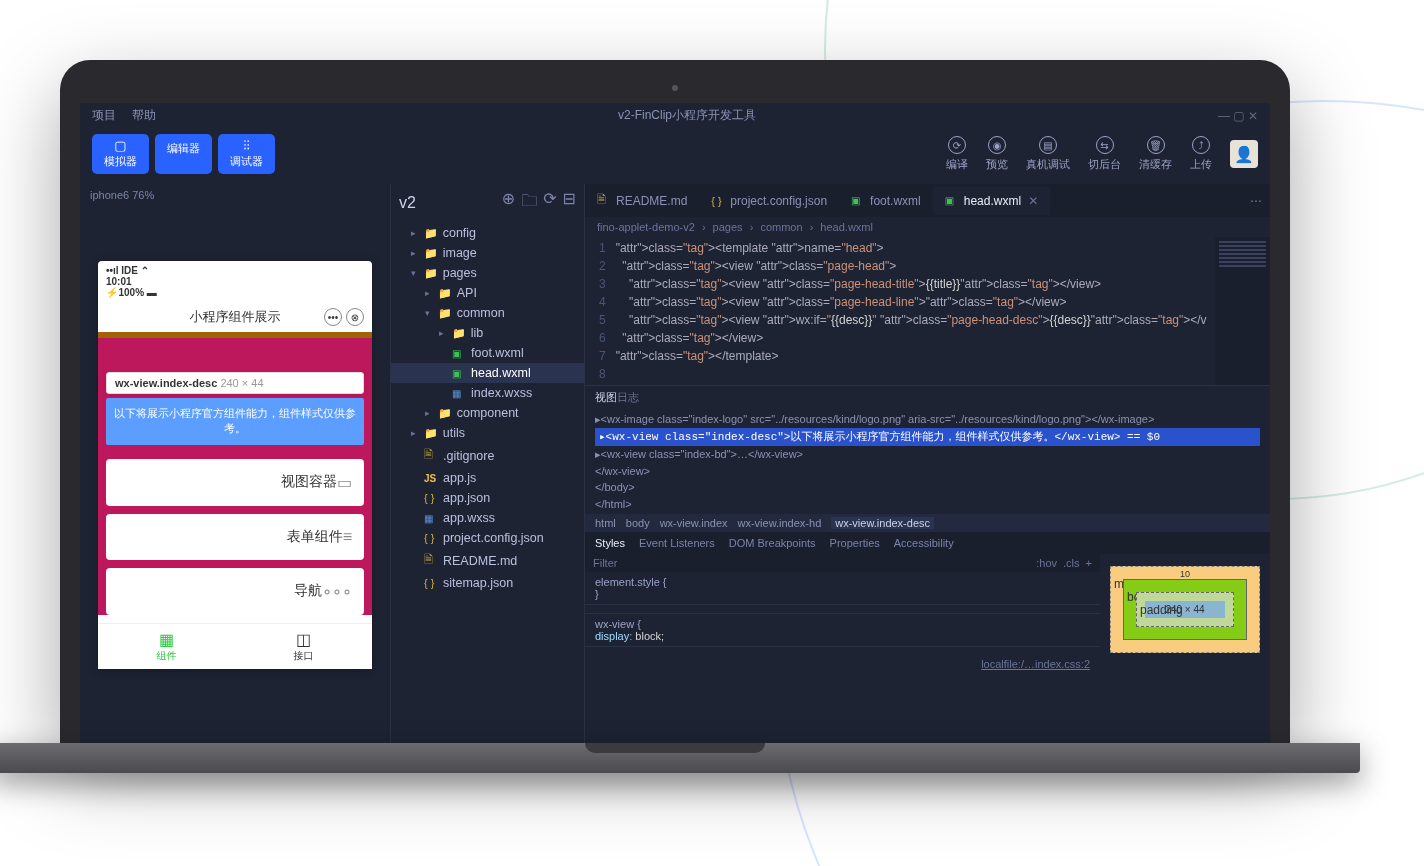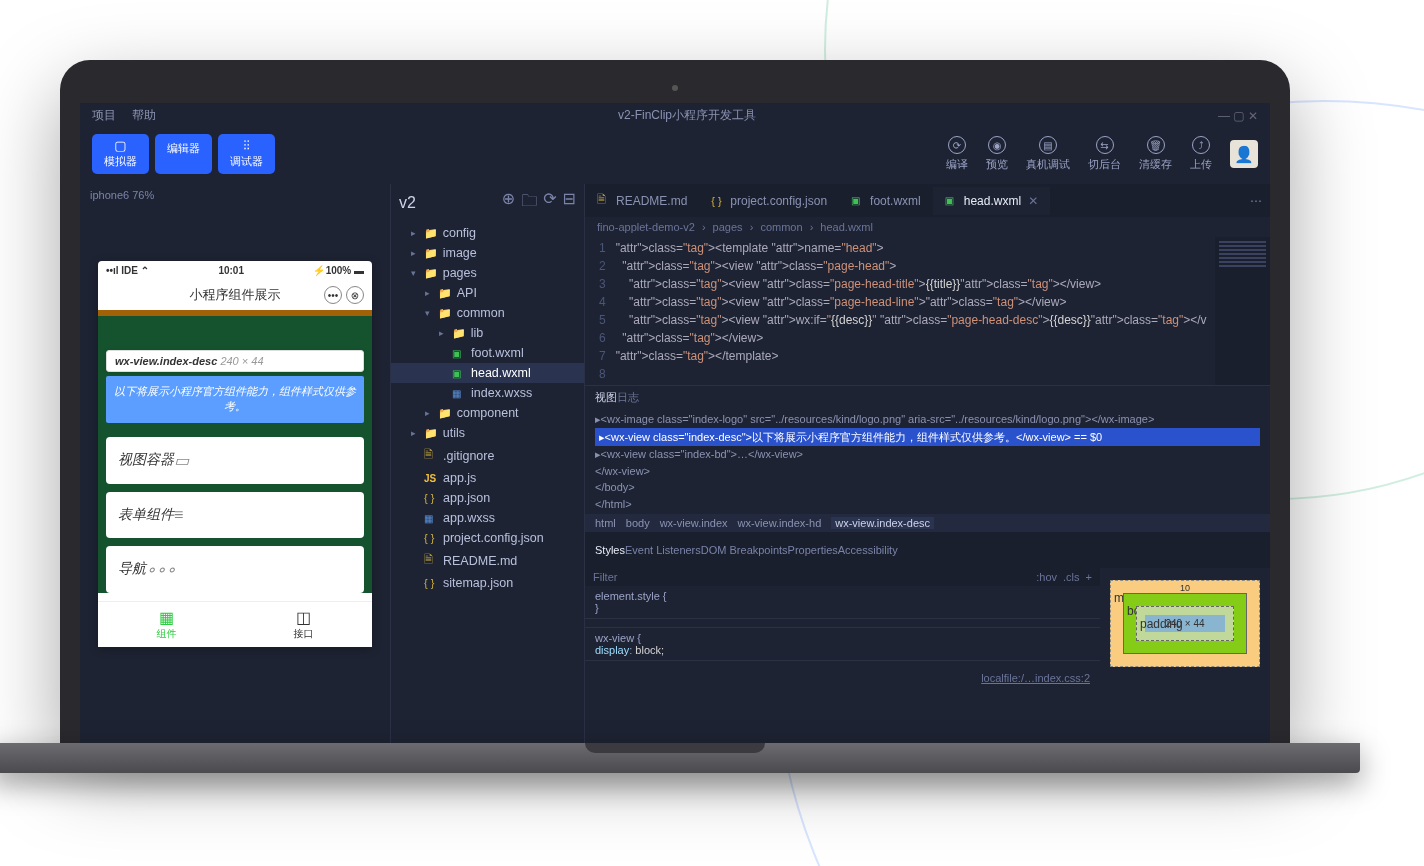--- a/index.html
+++ b/index.html
@@ -32,29 +32,29 @@
 .rtool { display: flex; flex-direction: column; align-items: center; color: #9aa3c7; font-size: 11px; gap: 3px; cursor: pointer; }
 .rtool .ic { width: 18px; height: 18px; border: 1.3px solid #9aa3c7; border-radius: 50%; display: flex; align-items: center; justify-content: center; font-size: 10px; }
 .avatar { width: 28px; height: 28px; background: #e8e3d8; border-radius: 4px; margin-left: 8px; display:flex;align-items:center;justify-content:center;font-size:16px; }
 
 .ide-body { flex: 1; display: flex; min-height: 0; }
 
 
 .sim { width: 310px; background: #1e2333; display: flex; flex-direction: column; }
 .sim-top { padding: 5px 10px; color: #7a84a8; font-size: 11px; }
 .phone { background: #fff; margin: 55px 18px 0; border-radius: 4px; flex-shrink: 0; color: #333; box-shadow: 0 2px 10px rgba(0,0,0,0.3); }
-.pstatus { display: flex; justify-content: space-between; padding: 4px 8px; font-size: 10px; font-weight: 600; }
+.pstatus { display: flex; justify-content: space-between; padding: 4px 8px; font-size: 10px; font-weight: 600; flex-direction: column; }
 .pheader { display: flex; align-items: center; justify-content: center; position: relative; padding: 6px; font-size: 13px; font-weight: 500; border-bottom: 6px solid #a16207; }
 .pheader .dots { position: absolute; right: 8px; display: flex; gap: 4px; align-items: center; }
 .pcircle { width: 18px; height: 18px; border: 1px solid #888; border-radius: 10px; display: flex; align-items: center; justify-content: center; font-size: 10px; }
-.pbody { background: #14532d; padding: 10px 8px 0; font-style: italic; }
+.pbody { background: #be185d; padding: 10px 8px 0; }
 .tooltip-box { background: #fff; border: 1px solid #ddd; border-radius: 3px; padding: 4px 8px; font-size: 11px; margin: 24px 0 4px; box-shadow: 0 1px 4px rgba(0,0,0,0.1); }
 .tooltip-box .dim { color: #999; }
 .hl { background: #5b9eff; color: #fff; font-size: 11px; padding: 8px 6px; border-radius: 2px; margin-bottom: 14px; line-height: 1.4; text-align: center; }
-.plist { background: #fff; border-radius: 4px; margin-bottom: 8px; padding: 14px 12px; display: flex; justify-content: flex-start; align-items: center; font-size: 14px; }
+.plist { background: #fff; border-radius: 4px; margin-bottom: 8px; padding: 14px 12px; display: flex; justify-content: flex-end; align-items: center; font-size: 14px; }
 .plist .ico { color: #888; font-size: 16px; }
 .pnav { display: flex; border-top: 1px solid #eee; background: #fff; }
 .pnav > div { flex: 1; text-align: center; padding: 6px; font-size: 10px; }
 .pnav .active { color: #2ecc40; }
 .pnav .ic { font-size: 16px; display: block; }
 
 
 .tree { width: 195px; background: #1e2333; border-left: 1px solid #2a3145; border-right: 1px solid #2a3145; display: flex; flex-direction: column; }
 .tree-hdr { display: flex; align-items: center; padding: 5px 8px; font-size: 16px; color: #cdd3e8; gap: 44px; }
 .tree-hdr .ics { margin-left: auto; display: flex; gap: 6px; color: #7a84a8; }
@@ -83,24 +83,24 @@
 .src { flex: 1; padding: 2px 0; }
 .src .ln { height: 18px; white-space: pre; } .str { color: #ce9178; } .txt { color: #d4d4d4; }
 .minimap { width: 55px; background: #1a1f2e; padding: 4px; }
 .minimap div { height: 2px; background: #3a4260; margin-bottom: 2px; }
 
 
 .devtools { border-top: 1px solid #2a3145; background: #1e2333; display: flex; flex-direction: column; height: 325px; }
 .dt-tabs { display: flex; padding: 4px 10px; font-size: 11px; color: #6a7499; }
 .dt-tabs .act { color: #cdd3e8; }
 .dom { font-family: Consolas, monospace; font-size: 11px; padding: 2px 10px; color: #8a92b2; line-height: 1.5; }
-.dom .sel-line { background: #2952cc; color: #fff; padding: 1px 4px; }
+.dom .sel-line { background: #2952cc; color: #fff; padding: 1px 4px; font-family: Liberation Mono, monospace; }
 .bcrumb { padding: 3px 10px; font-size: 11px; background: #232a3f; color: #8a92b2; display: flex; gap: 10px; }
 .bcrumb .act { color: #cdd3e8; background: #2a3350; padding: 0 4px; }
-.dt-sub { display: flex; padding: 12px 10px; font-size: 11px; color: #7a84a8; background: #1a1f2e; }
+.dt-sub { display: flex; padding: 5px 10px; font-size: 11px; gap: 14px; color: #7a84a8; background: #1a1f2e; }
 .dt-sub .act { color: #e8ecf8; }
 .dt-bottom { display: flex; flex: 1; min-height: 0; }
 .styles { flex: 1; font-family: Consolas, monospace; font-size: 11px; padding: 0; color: #9aa3c7; }
 .filterbar { display: flex; padding: 3px 8px; background: #1a1f2e; color: #6a7499; }
 .filterbar .r { margin-left: auto; display: flex; gap: 6px; }
 .rule { padding: 4px 10px; border-bottom: 1px solid #2a3145; }
 .rule .src-link { float: right; color: #6a7499; text-decoration: underline; margin-top: 40px; }
 .prop { color: #9cdcfe; } .val { color: #d4d4d4; }
 .box-model { width: 170px; padding: 12px 10px; font-size: 10px; }
 .bm { border: 1px dashed #888; padding: 12px; background: #f9cc7f; color: #333; position: relative; }

